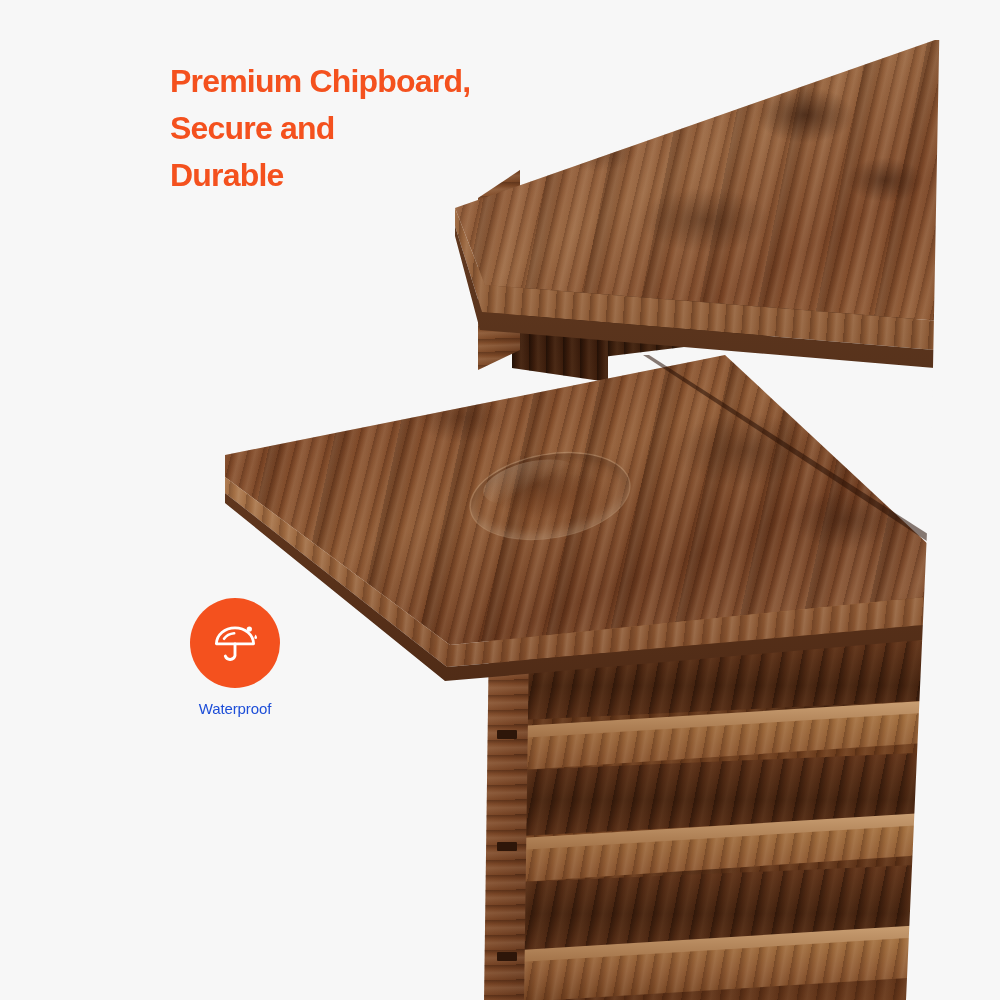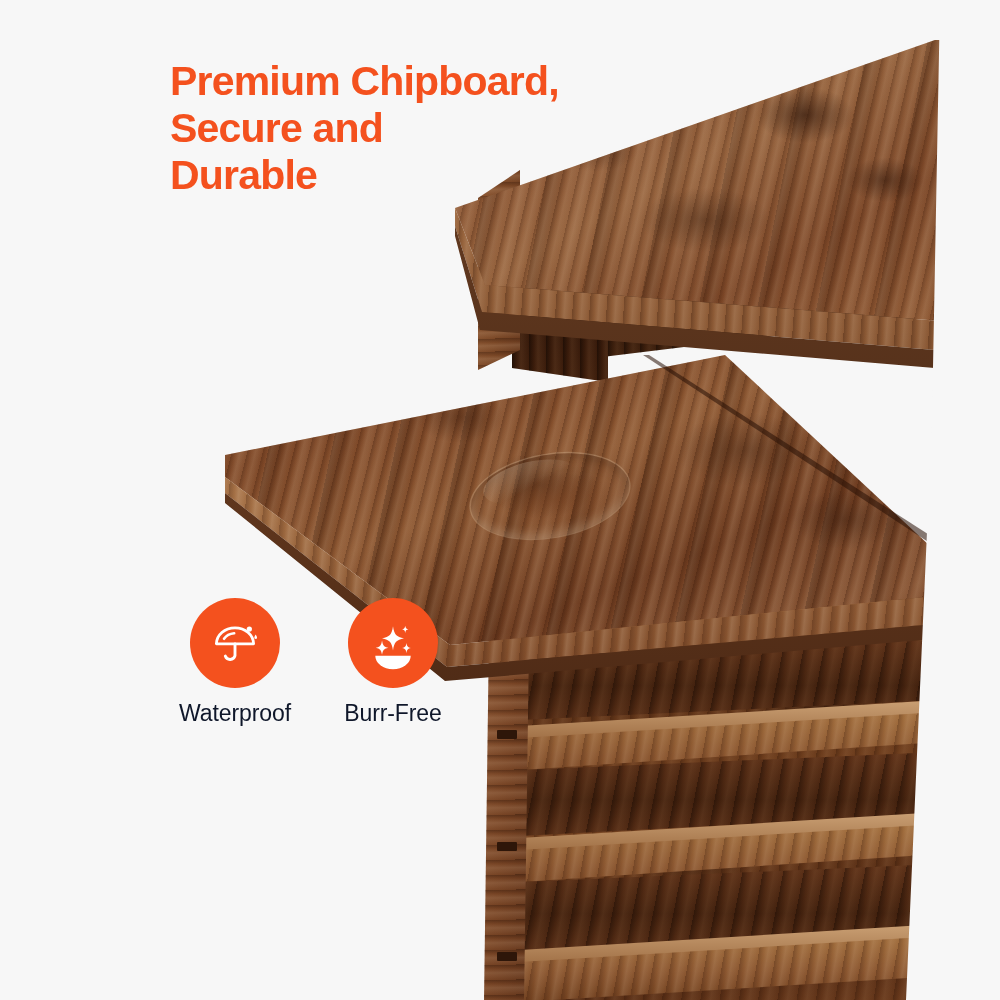--- a/index.html
+++ b/index.html
@@ -11,21 +11,21 @@
     position:relative;
   }
 
   #stage { position:absolute; inset:0; background:#f7f7f7; overflow:hidden; }
 
   
   .headline {
     position:absolute;
     left:170px; top:58px;
     width:560px;
-    font-size:41px;
+    font-size:32px;
     font-weight:bold;
     line-height:47px;
     letter-spacing:-0.8px;
     color:#f4511e;
     z-index:40;
     white-space:pre-line;
   }
 
   
   .product { position:absolute; left:0; top:0; width:1000px; height:1000px; z-index:10; }
@@ -201,22 +201,22 @@
   }
   .feature { display:flex; flex-direction:column; align-items:center; }
   .badge {
     width:90px; height:90px; border-radius:50%;
     background:#f4511e;
     display:flex; align-items:center; justify-content:center;
   }
   .badge svg { width:54px; height:54px; display:block; }
   .feature-label {
     margin-top:12px;
-    font-size:23px;
-    color:#0f172a;
+    font-size:15px;
+    color:#1d4ed8;
     white-space:nowrap;
     letter-spacing:-0.1px;
   }
 </style>
 </head>
 <body>
 
 <div id="stage">
 
   <div class="product">
@@ -310,31 +310,15 @@
           <path d="M19 27 A16 13 0 0 1 31 20.5" fill="none" stroke="#fff" stroke-width="3.1" stroke-linecap="round"></path>
           <circle cx="49" cy="15.5" r="3.1" fill="#fff"></circle>
           <path d="M56.5 22 C58.6 25.2 58.6 27.2 56.5 27.2 C54.4 27.2 54.4 25.2 56.5 22 Z" fill="#fff"></path>
         </svg>
       </div>
       <div class="feature-label">Waterproof</div>
     </div>
 
 
 
-    <div class="feature">
-      <div class="badge">
-        <svg viewBox="0 0 64 64">
-          <path d="M32 12 C33.5 22 36 24.5 45 26.5 C36 28.5 33.5 31 32 41
-                   C30.5 31 28 28.5 19 26.5 C28 24.5 30.5 22 32 12 Z" fill="#fff"></path>
-          <path d="M19 29 C20 35 21.3 36.5 26.5 37.6 C21.3 38.8 20 40.3 19 46
-                   C18 40.3 16.7 38.8 11.5 37.6 C16.7 36.5 18 35 19 29 Z" fill="#fff"></path>
-          <path d="M48 32 C48.7 36.2 49.6 37.2 53.2 38 C49.6 38.8 48.7 39.8 48 44
-                   C47.3 39.8 46.4 38.8 42.8 38 C46.4 37.2 47.3 36.2 48 32 Z" fill="#fff"></path>
-          <path d="M46.5 11.5 C47 14.5 47.7 15.2 50.3 15.8 C47.7 16.4 47 17.1 46.5 20
-                   C46 17.1 45.3 16.4 42.7 15.8 C45.3 15.2 46 14.5 46.5 11.5 Z" fill="#fff"></path>
-          <path d="M11 47 A21 16 0 0 0 53 47 Z" fill="#fff"></path>
-        </svg>
-      </div>
-      <div class="feature-label">Burr-Free</div>
-    </div>
 
   </div>
 </div>
 
 </body></html>

